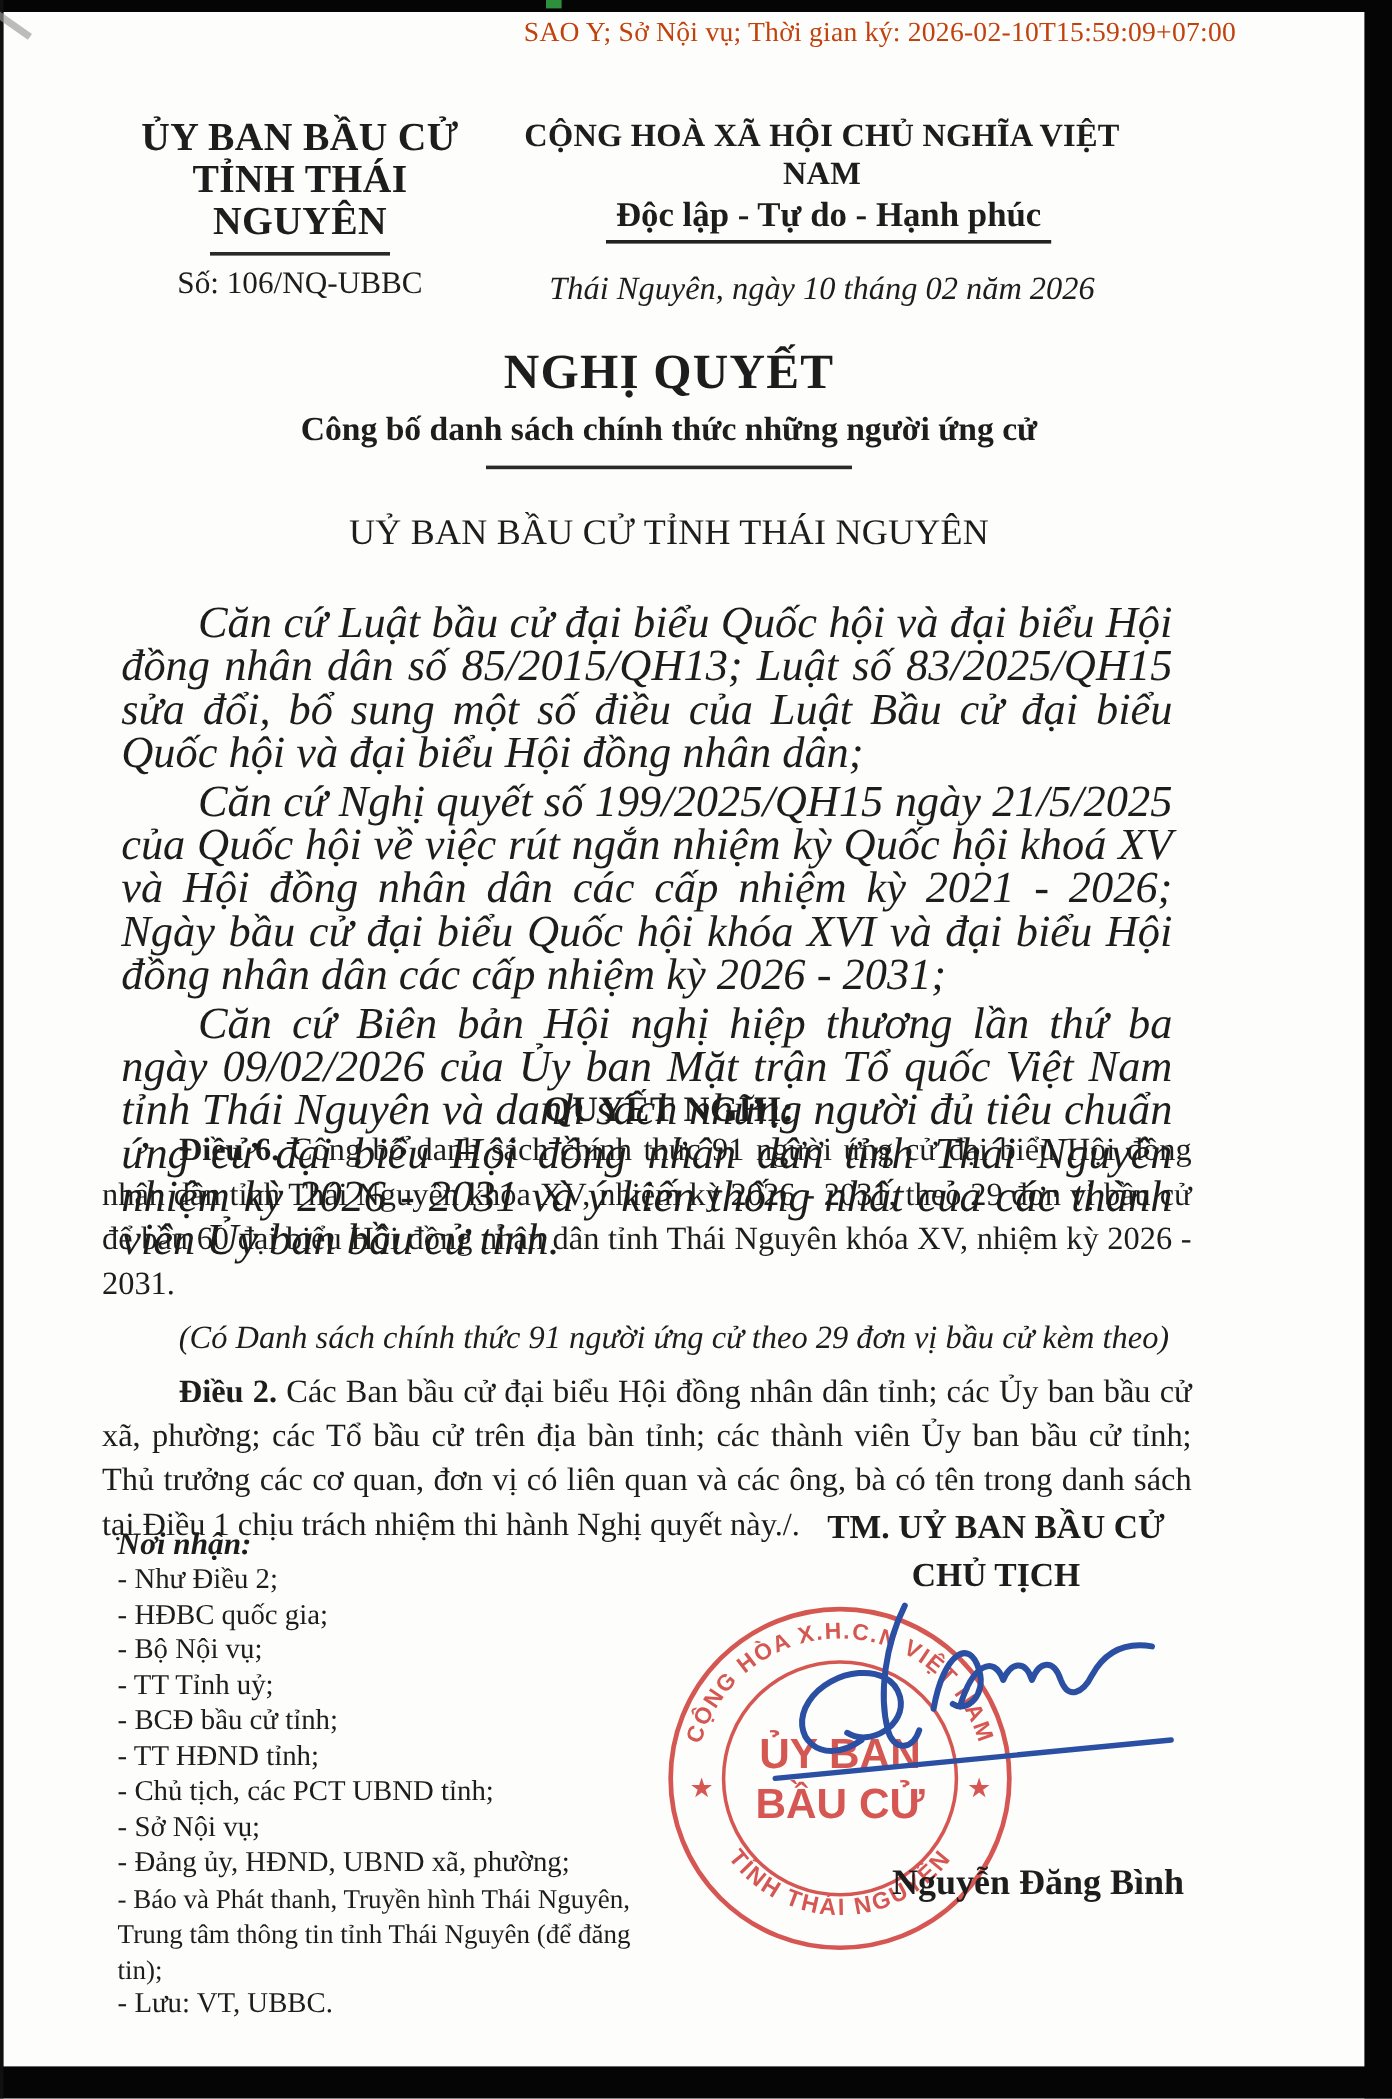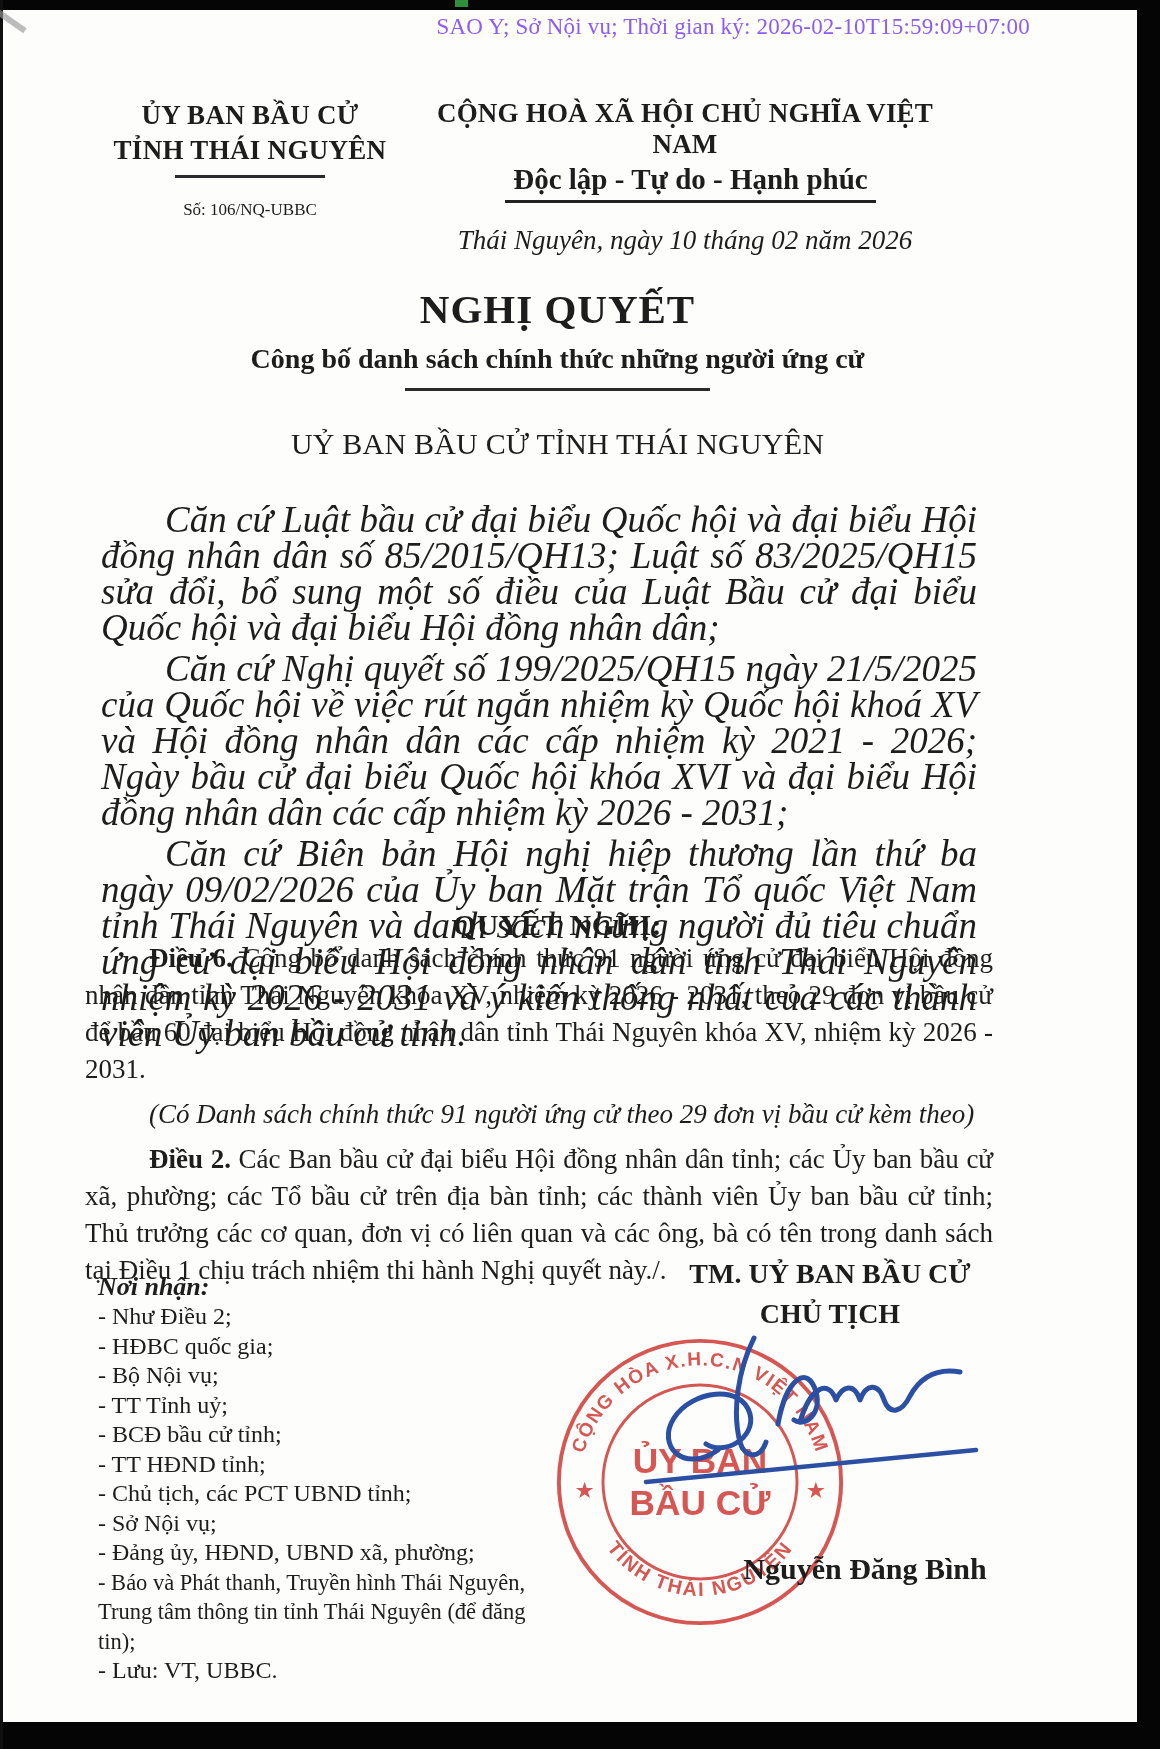--- a/index.html
+++ b/index.html
@@ -11,29 +11,29 @@
   
   .edge-top{position:absolute;top:0;left:0;width:100%;height:10px;background:#050505;}
   .edge-bottom{position:absolute;top:1722px;left:0;width:100%;height:27px;background:#050505;}
   .edge-right{position:absolute;top:0;left:1137px;width:23px;height:100%;background:#050505;}
   .edge-left{position:absolute;top:0;left:0;width:3px;height:100%;background:#101010;}
   .green-mark{position:absolute;top:0;left:455px;width:13px;height:7px;background:#2e8f3c;}
   .gray-smudge{position:absolute;top:18px;left:-6px;width:34px;height:6px;background:#9a9a9a;transform:rotate(35deg);opacity:.65;}
 
   .scanline{
     position:absolute;top:14px;right:130px;
-    font-size:23px;color:#8b5cf6;letter-spacing:.2px;
+    font-size:23px;color:#c2410c;letter-spacing:.2px;
   }
 
   .sec-header{position:absolute;top:98px;left:85px;width:905px;}
   .col-left{position:absolute;left:0;top:0;width:330px;text-align:center;}
   .col-right{position:absolute;left:320px;top:0;width:560px;text-align:center;}
-  .agency{font-size:27px;font-weight:bold;line-height:35px;letter-spacing:.3px;}
+  .agency{font-size:33px;font-weight:bold;line-height:35px;letter-spacing:.3px;}
   .agency-rule{width:150px;border-bottom:3px solid #2a2a2a;margin:7px auto 0;}
-  .doc-number{font-size:17px;margin-top:22px;}
+  .doc-number{font-size:26px;margin-top:8px;}
   .nat1{font-size:27px;font-weight:bold;letter-spacing:.2px;}
   .nat2{display:inline-block;font-size:29px;font-weight:bold;margin-top:3px;
         border-bottom:3px solid #222;padding:0 8px 4px;margin-left:11px;}
   .place-date{font-size:27px;font-style:italic;margin-top:22px;}
 
   .sec-title{position:absolute;top:285px;left:105px;width:905px;text-align:center;}
   .doc-type{font-size:41px;font-weight:bold;letter-spacing:1px;}
   .subject{font-size:28px;font-weight:bold;line-height:35px;margin-top:8px;}
   .title-rule{width:305px;border-bottom:3px solid #2a2a2a;margin:12px auto 0;}
   .issuer{font-size:30px;font-weight:normal;margin-top:36px;letter-spacing:.2px;}

